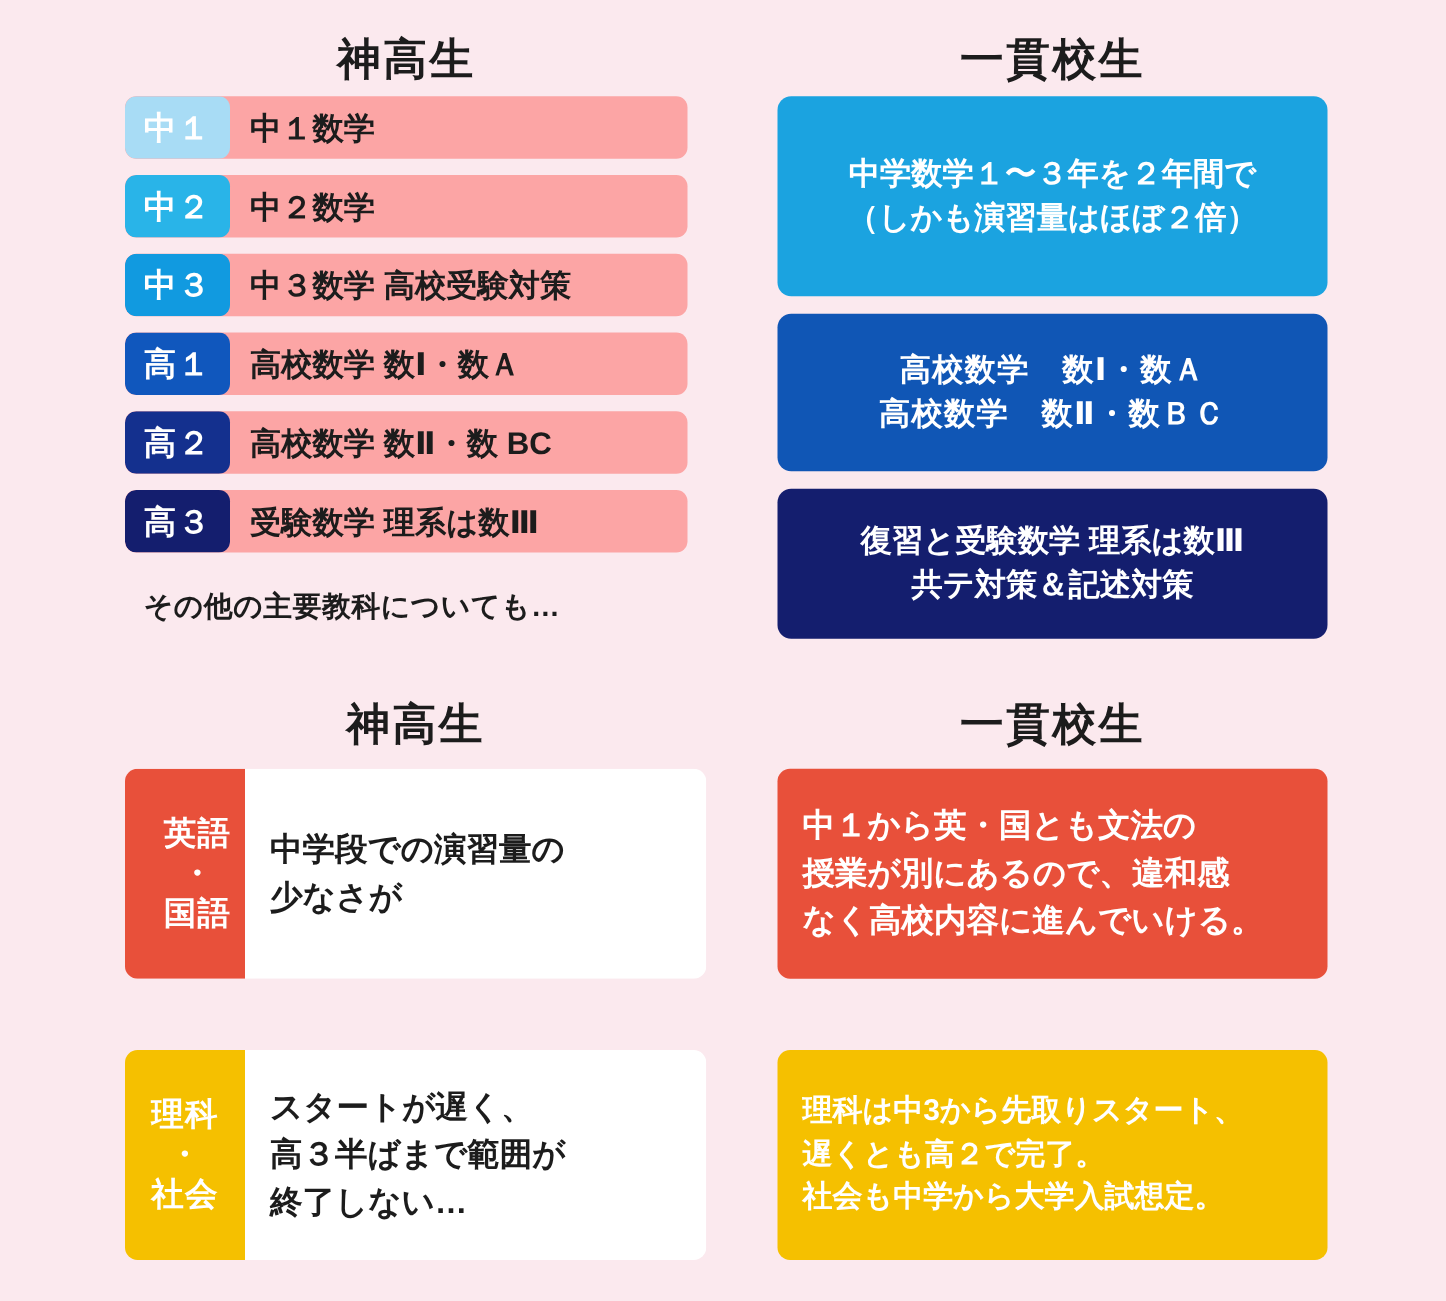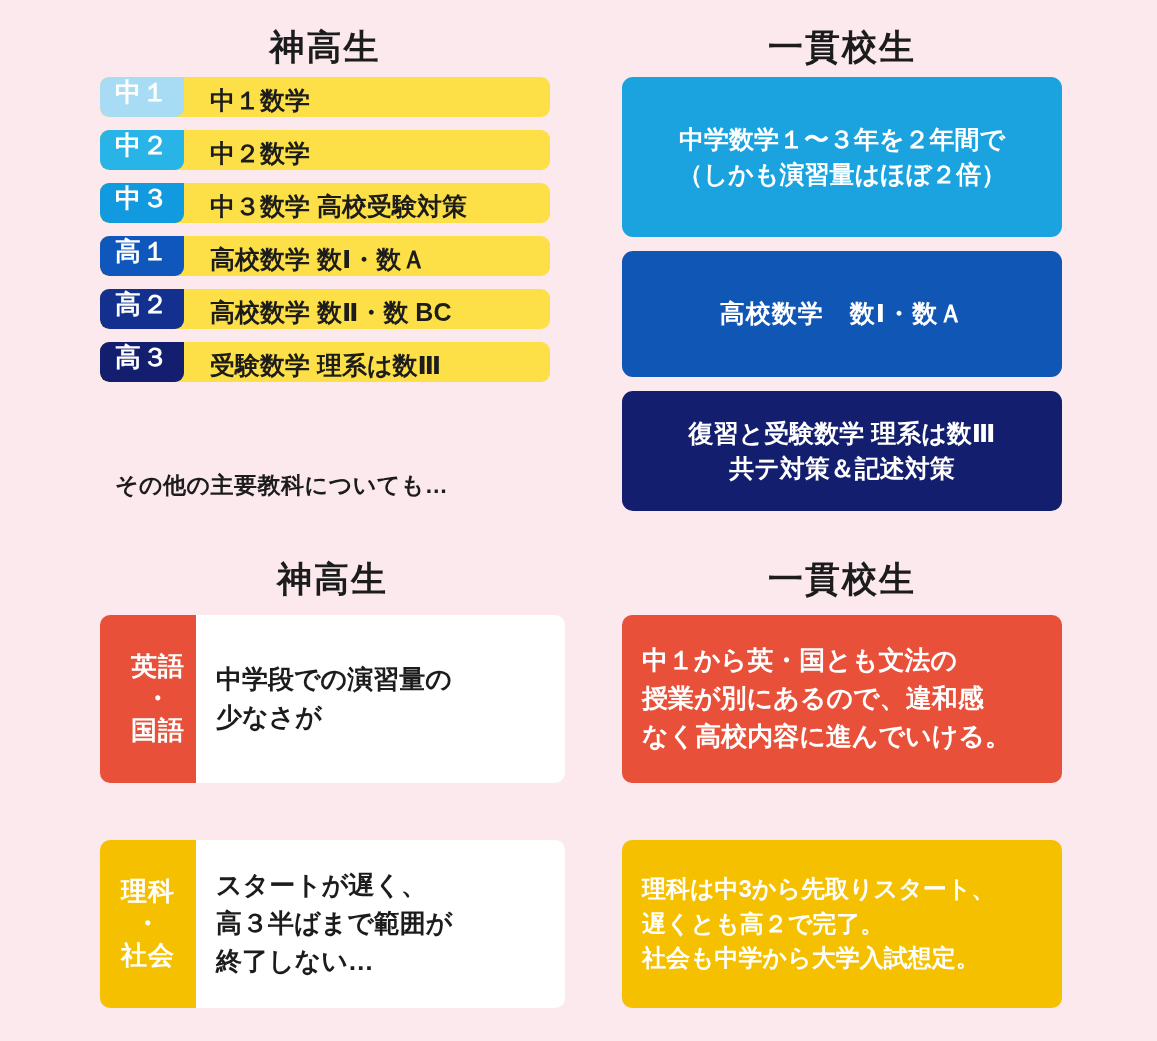--- a/index.html
+++ b/index.html
@@ -33,44 +33,44 @@
 
   
   .grade-list {
     position: absolute;
     left: 100px;
     top: 77px;
     width: 450px;
   }
   .grade-row {
     position: relative;
-    height: 40px;
+    height: 50px;
     margin-bottom: 13px;
-    background: #fde047;
+    background: #fca5a5;
     border-radius: 9px;
     display: flex;
-    align-items: flex-end;
+    align-items: center;
     overflow: hidden;
     box-shadow: 0 0 0 0 rgba(0,0,0,0);
   }
   .grade-badge {
     width: 84px;
     height: 50px;
     flex: 0 0 84px;
     border-radius: 9px;
     color: #ffffff;
     font-size: 26px;
     font-weight: bold;
     display: flex;
     align-items: center;
     justify-content: center;
     letter-spacing: 1px;
   }
   .grade-label {
-    padding-left: 26px;
+    padding-left: 16px;
     font-size: 25px;
     font-weight: bold;
     color: #1c1c1c;
     white-space: nowrap;
   }
   .note {
     position: absolute;
     left: 100px;
     top: 470px;
     font-size: 23px;
@@ -196,20 +196,21 @@
 
   <div class="note">その他の主要教科についても…</div>
 
   <div class="blue-cards">
     <div class="blue-card c1">
       <span class="ln">中学数学１〜３年を２年間で</span>
       <span class="ln">（しかも演習量はほぼ２倍）</span>
     </div>
     <div class="blue-card c2">
       <span class="ln">高校数学　数Ⅰ・数Ａ</span>
+      <span class="ln">高校数学　数Ⅱ・数ＢＣ</span>
     </div>
     <div class="blue-card c3">
       <span class="ln">復習と受験数学 理系は数Ⅲ</span>
       <span class="ln">共テ対策＆記述対策</span>
     </div>
   </div>
 
   <div class="col-title" style="left:100px; top:556px; width:465px;">神高生</div>
   <div class="col-title" style="left:622px; top:556px; width:440px;">一貫校生</div>
 

